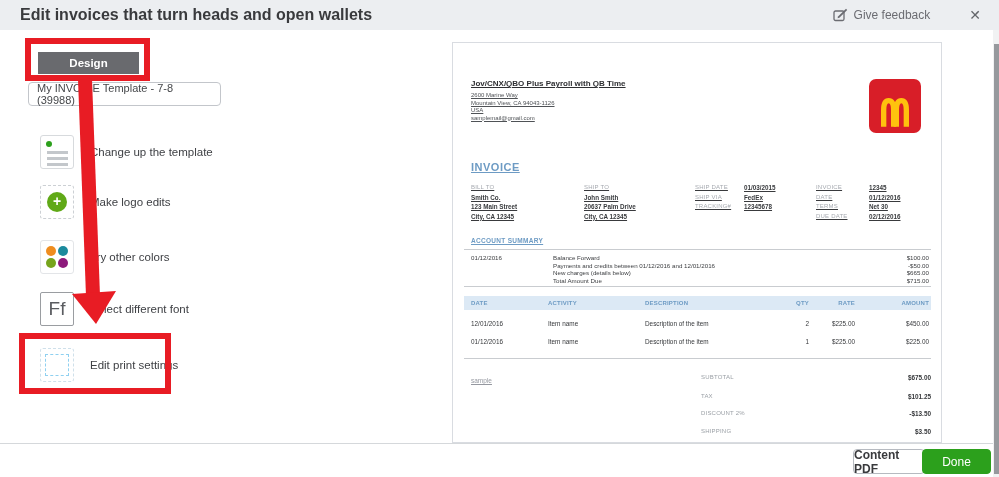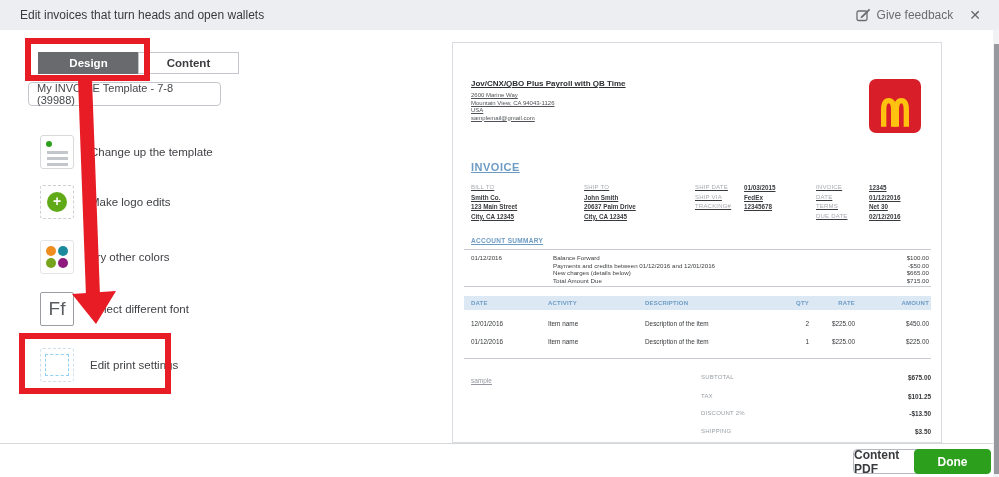--- a/index.html
+++ b/index.html
@@ -5,23 +5,23 @@
   * { margin:0; padding:0; box-sizing:border-box; }
   html,body { width:999px; height:477px; }
   body {
     font-family:"Liberation Sans", sans-serif;
     background:#ffffff; color:#393a3d;
     position:relative; overflow:hidden;
   }
   
   .header { position:absolute; top:0; left:0; width:999px; height:30px;
     background:#eceef1; display:flex; align-items:center; padding:0 12px 0 20px; z-index:5;}
-  .header .title { font-size:12px; font-weight:normal; color:#393a3d;text-align:right; }
+  .header .title { font-size:16px; font-weight:bold; color:#393a3d;text-align:right; }
   .feedback { margin-left:auto; display:flex; align-items:center; gap:6px;
-    color:#6b6c72; font-size:12px; cursor:pointer; margin-right:10px;}
+    color:#6b6c72; font-size:12px; cursor:pointer; margin-right:33px;}
   .close-btn { font-size:14px; color:#63656a; cursor:pointer; padding:2px 6px; }
   
   .tabs { position:absolute; left:38px; top:52px; display:flex; z-index:2;}
   .tab { width:101px; height:22px; border:1px solid #c3c6cb; background:#ffffff;
     color:#3b3c3f; font-size:11.5px; font-weight:bold; display:flex;
     align-items:center; justify-content:center; margin-left:-1px; cursor:pointer;}
   .tab:first-child { margin-left:0; }
   .tab.active { background:#696a6e; border-color:#696a6e; color:#ffffff; }
   
   .template-select { position:absolute; left:28px; top:82px; width:193px; height:24px;
@@ -75,21 +75,21 @@
   .total-row { left:0; width:490px; height:10px; }
   .total-row .t-label { position:absolute; left:248px; font-size:6px; color:#9ba0a6; letter-spacing:0.2px;}
   .total-row .t-value { position:absolute; right:12px; font-size:6.4px; font-weight:bold; color:#36383b;}
   
   .footer { position:absolute; left:0; top:443px; width:999px; height:34px;
     background:#fff; border-top:1px solid #d5d8db; z-index:6;}
   .btn { position:absolute; top:5px; height:25px; border-radius:4px; font-size:12px;
     font-weight:600; font-family:"Liberation Sans",sans-serif; cursor:pointer;
     display:flex; align-items:center; justify-content:center;}
   .btn-preview { right:74px; width:72px; background:#fff; border:1px solid #b6bac0; color:#393a3d;}
-  .btn-done { right:8px; width:77px; background:#2ca01c; border:1px solid #2ca01c; color:#fff; font-weight:bold;}
+  .btn-done { right:8px; width:69px; background:#2ca01c; border:1px solid #2ca01c; color:#fff; font-weight:normal;}
   
   .scrollbar-track { position:absolute; right:0; top:30px; width:6px; height:447px; background:#f1f2f3; z-index:7;}
   .scrollbar-thumb { position:absolute; right:0; top:14px; width:5px; height:430px; background:#96999d; cursor:pointer;}
   
   .annotations { position:absolute; left:0; top:0; width:999px; height:477px;
     pointer-events:none; z-index:40; }
 </style>
 </head>
 <body>
 
@@ -102,21 +102,20 @@
         <path d="M5 8.5 L13 0.8 L14.2 2 L6.4 9.7 L4.6 10.2 Z" fill="#6b6c72" stroke="none"></path>
       </svg>
     </span>
     <span>Give feedback</span>
   </div>
   <span class="close-btn">✕</span>
 </div>
 
 <div class="tabs">
   <div class="tab active">Design</div>
-  <div class="tab">Content</div>
 </div>
 
 <div class="template-select">
   <span>My INVOICE Template - 7-8 (39988)</span>
 </div>
 
 <div class="side-item" style="top:134px;">
   <div class="icon-box tpl-icon">
     <span class="dot"></span>
     <span class="bar" style="top:15px;"></span>

